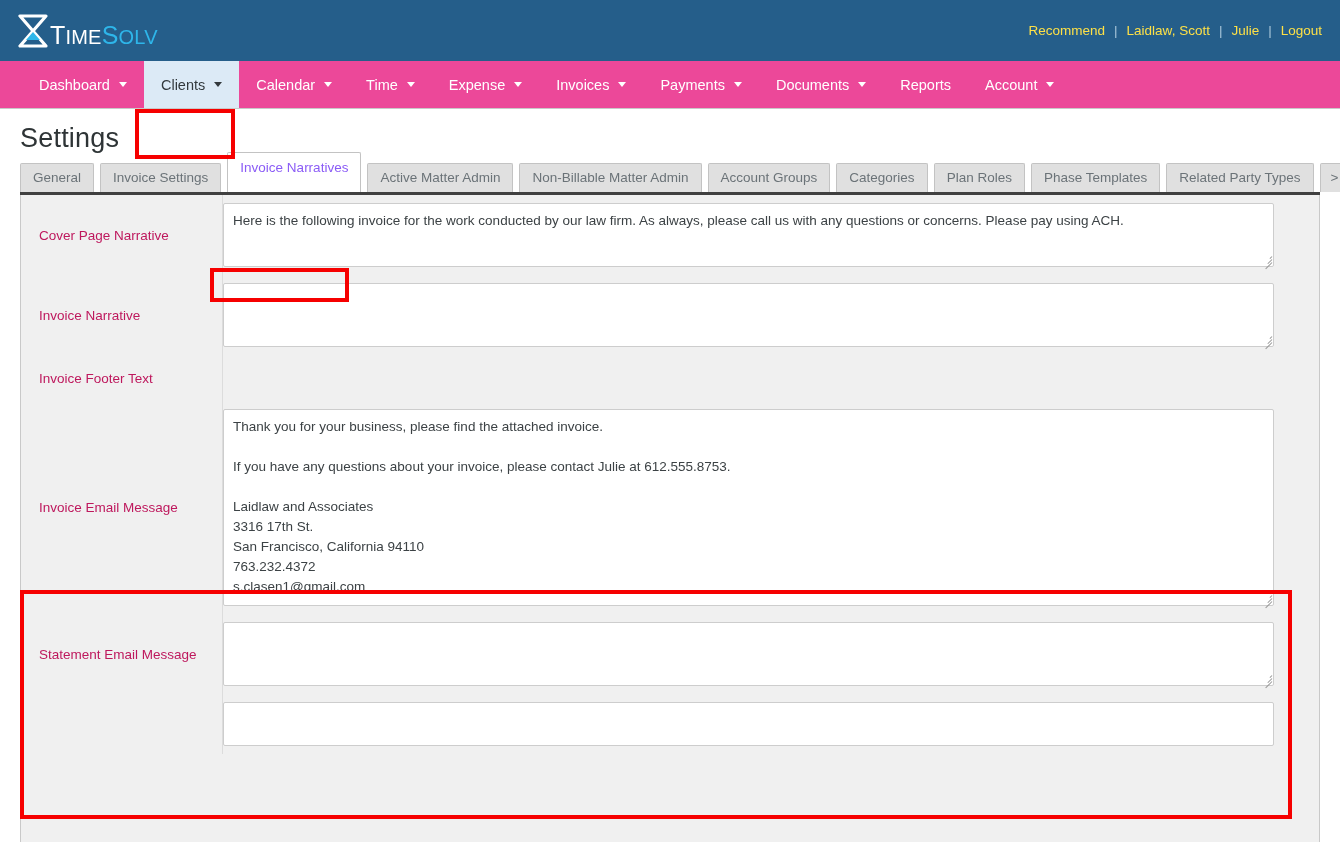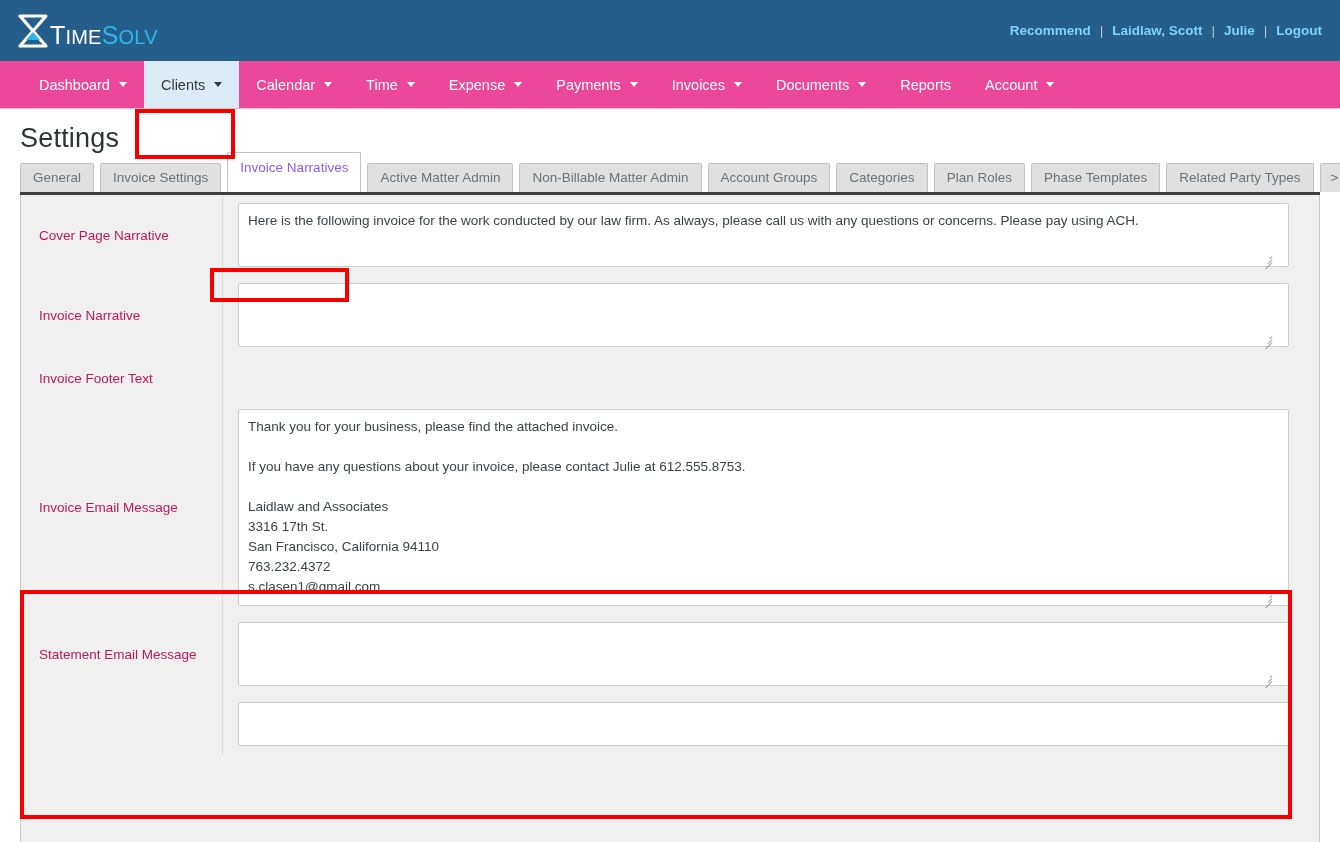--- a/index.html
+++ b/index.html
@@ -35,24 +35,23 @@
 
   #header-links {
     margin-left: auto;
     display: flex;
     align-items: center;
     gap: 9px;
     color: #ffffff;
     font-size: 13.5px;
   }
   #header-links a {
-    color: #7dd3fc;
+    color: #fde047;
     text-decoration: none;
     white-space: nowrap;
-    font-weight: bold;
   }
   .hsep { color: #a9c6da; }
 
   
   #nav-bar {
     height: 48px;
     background: #ec4899;
     display: flex;
     align-items: stretch;
     padding-left: 22px;
@@ -176,21 +175,20 @@
     font-family: "Liberation Sans", sans-serif;
     font-size: 13.5px;
     color: #3c4245;
     line-height: 20px;
     padding: 7px 9px;
     resize: none;
     outline: none;
     position: relative;
     white-space: pre-wrap;
     overflow: hidden;
-    margin-left: 15px;
   }
   .ta-wrap { position: relative; width: 100%; }
   .grip {
     position: absolute;
     right: 2px; bottom: 2px;
     width: 11px; height: 11px;
     pointer-events: none;
   }
   .grip i {
     position: absolute;
@@ -250,25 +248,25 @@
   </div>
   <div class="nav-item">
     <span>Time</span>
     <span class="caret"></span>
   </div>
   <div class="nav-item">
     <span>Expense</span>
     <span class="caret"></span>
   </div>
   <div class="nav-item">
+    <span>Invoices</span>
+    <span class="caret"></span>
+  </div>
+  <div class="nav-item">
     <span>Payments</span>
-    <span class="caret"></span>
-  </div>
-  <div class="nav-item">
-    <span>Invoices</span>
     <span class="caret"></span>
   </div>
   <div class="nav-item">
     <span>Documents</span>
     <span class="caret"></span>
   </div>
   <div class="nav-item">
     <span>Reports</span>
   </div>
   <div class="nav-item">

